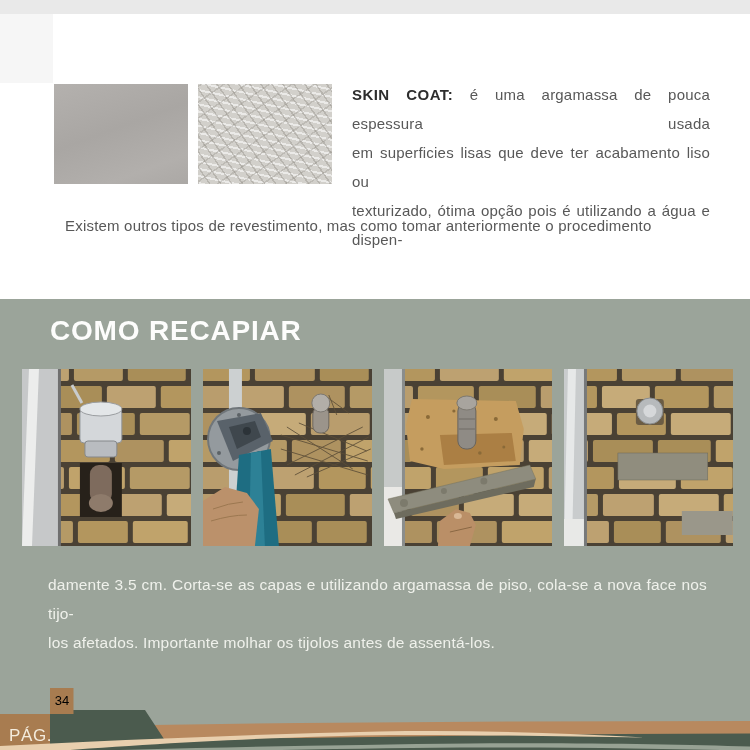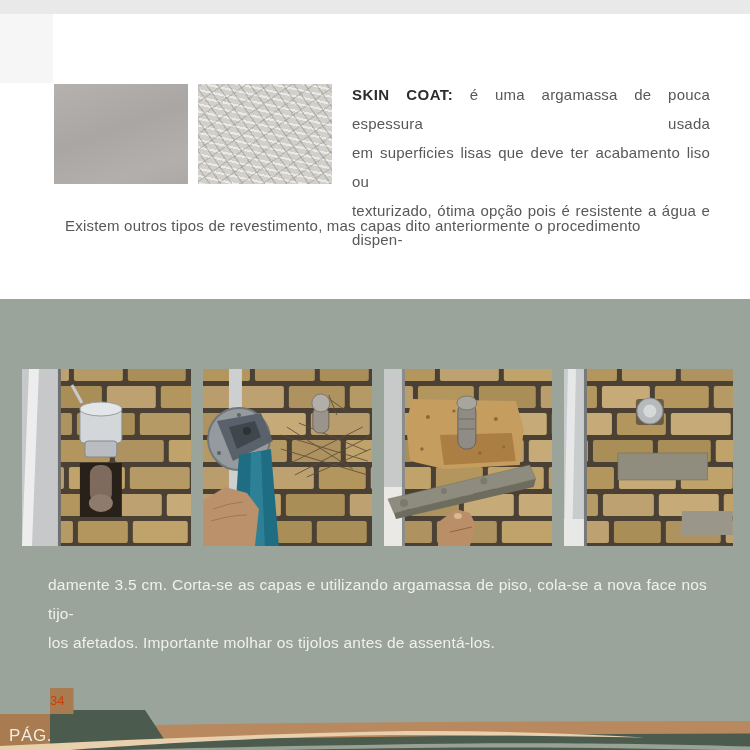--- a/index.html
+++ b/index.html
@@ -35,44 +35,45 @@
   .photo{flex:1;height:177px;position:relative;overflow:hidden;background:#4a4134;}
   .photo svg{display:block;width:100%;height:100%;}
   
   .steps{position:absolute;left:48px;top:271px;width:659px;color:#eff1eb;
     font-size:15.5px;line-height:29px;letter-spacing:.2px;}
   .steps .just{text-align:justify;text-align-last:justify;}
   .steps .l1{padding-left:22px;}
   
   .footer-art{position:absolute;left:0;top:660px;width:750px;height:90px;}
   .pagenum{position:absolute;left:50px;top:676px;width:24px;height:22px;
-    color:#c2410c;font-size:13px;line-height:22px;}
+    color:#000000;font-size:13px;text-align:center;line-height:22px;}
   .paglabel{position:absolute;left:9px;top:712px;color:#f4ecdd;font-size:17px;letter-spacing:.6px;}
 </style>
 </head>
 <body>
 
 <div class="page">
 
   <div class="corner"></div>
 
   <div class="thumb thumb-a"></div>
   <div class="thumb thumb-b"></div>
 
   <div class="skincoat">
     <div class="just"><b>SKIN COAT:</b> <span>é uma argamassa de pouca espessura usada</span></div>
     <div class="just">em superficies lisas que deve ter acabamento liso ou</div>
-    <div class="just">texturizado, ótima opção pois é resistente a água e dispen-</div>
+    <div class="just">texturizado, ótima opção pois é utilizando a água e dispen-</div>
   </div>
 
   <div class="intro">
-    <div class="l1">Existem outros tipos de revestimento, mas capas dito anteriormente o procedimento</div>
+    <div class="l1">Existem outros tipos de revestimento, mas como tomar anteriormente o procedimento</div>
   </div>
 
   <div class="banner">
+    <div class="section-title">COMO RECAPIAR</div>
 
     <div class="photos">
 
       <div class="photo">
         <svg class="brickwall" viewBox="0 0 169 177" preserveAspectRatio="none">
             <g>
               <rect width="169" height="177" fill="#4a4134"></rect>
               <rect x="-4" y="-10" width="51" height="22" rx="2" fill="#bda171"></rect>
               <rect x="52" y="-10" width="49" height="22" rx="2" fill="#b59a66"></rect>
               <rect x="106" y="-10" width="58" height="22" rx="2" fill="#a98e58"></rect>

